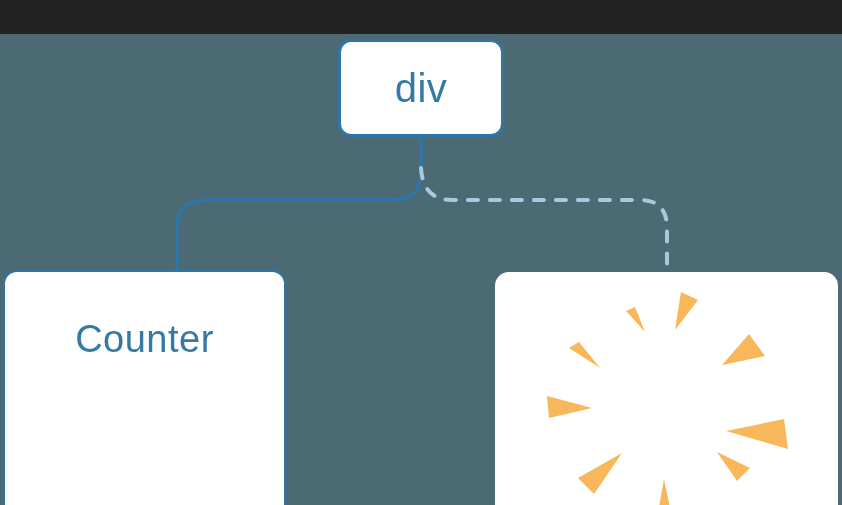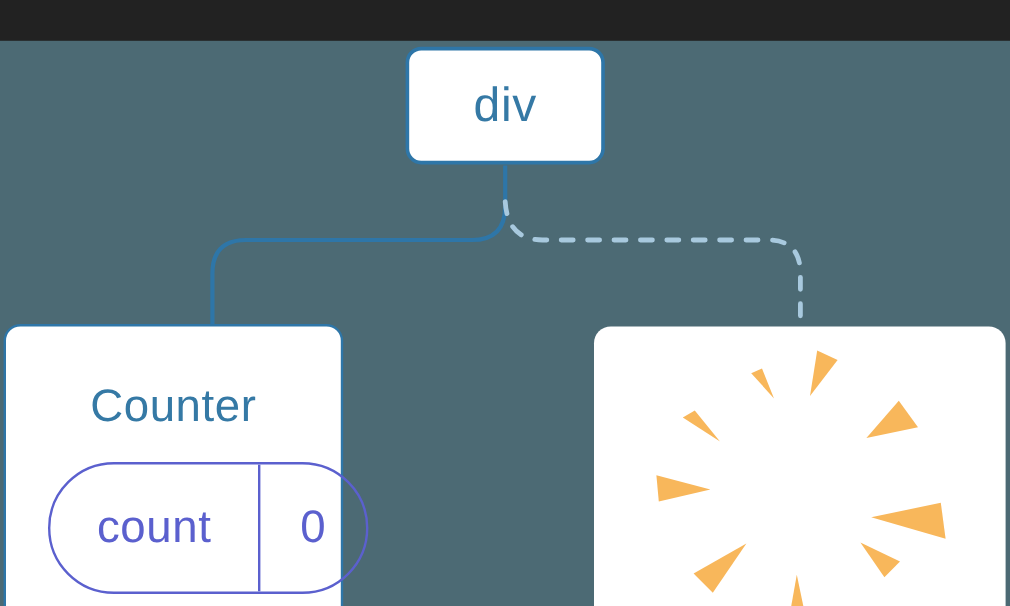--- a/index.html
+++ b/index.html
@@ -135,28 +135,20 @@
     <path class="connector-solid" d="M421 104 V138 Q421 166 393 166 H205 Q177 166 177 194 V236"></path>
     <path class="connector-dashed" d="M421 134 Q423 166 452 166 H640 Q667 166 667 194 V238"></path>
   </svg>
 
   <div class="root-node">
     <span class="node-label">div</span>
   </div>
 
   <div class="counter-card">
     <div class="counter-title">Counter</div>
-    <div class="state-pill">
-      <div class="state-key-cell">
-        <span>count</span>
-      </div>
-      <div class="state-value-cell">
-        <span>0</span>
-      </div>
-    </div>
   </div>
 
   <div class="removed-card">
     <svg class="poof-svg" viewBox="0 0 343 262" xmlns="http://www.w3.org/2000/svg">
         <polygon points="186,20 203,28 180,58"></polygon>
         <polygon points="131,39 140,35 150,60"></polygon>
         <polygon points="227,93 254,62 270,84"></polygon>
         <polygon points="74,76 84,70 105,96"></polygon>
         <polygon points="97,136 52,124 54,146"></polygon>
         <polygon points="231,159 289,147 293,177"></polygon>

